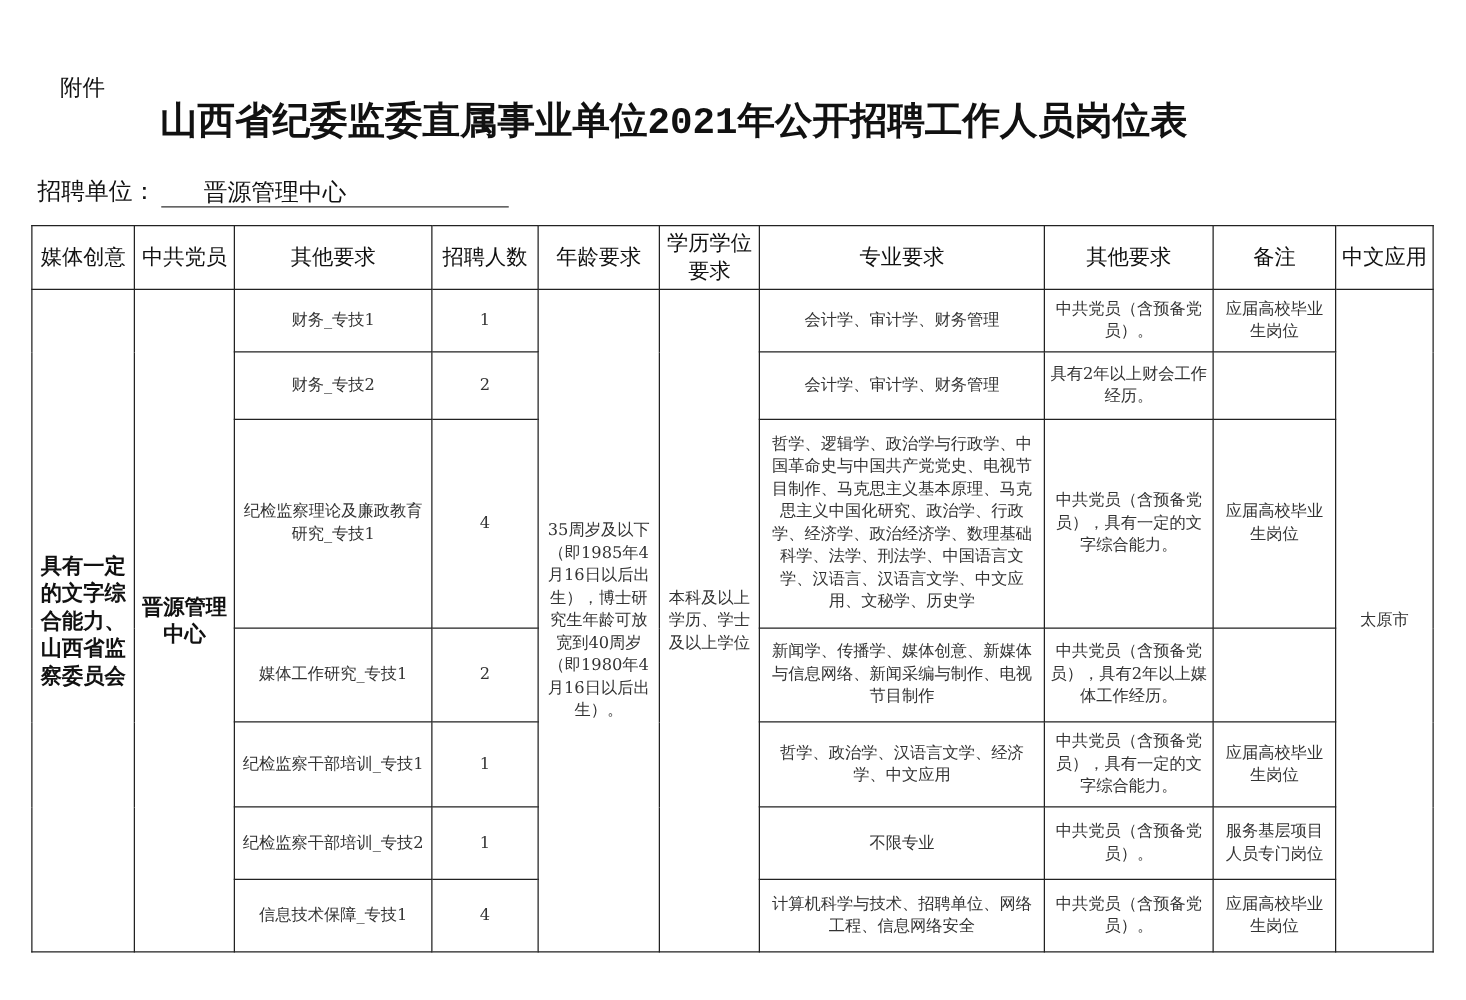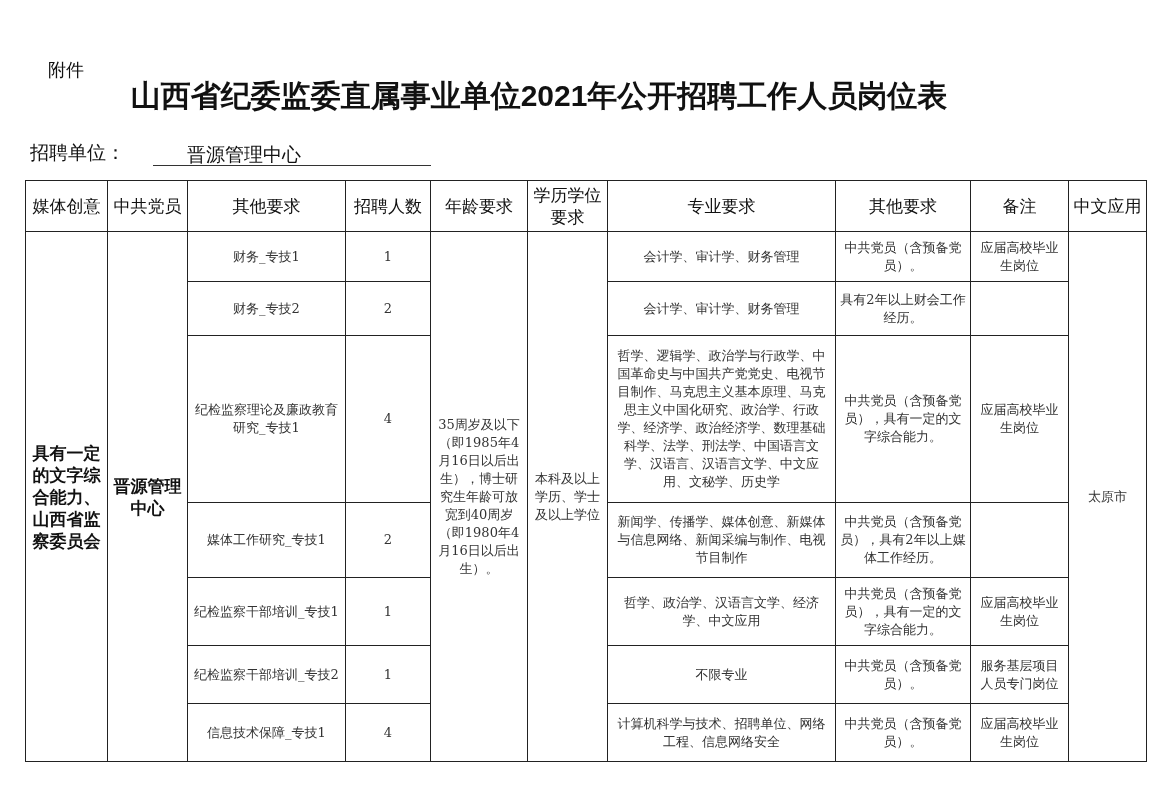--- a/index.html
+++ b/index.html
@@ -2,23 +2,23 @@
 <html><head>
 <meta charset="utf-8">
 <style>
   html, body { margin: 0; padding: 0; background: #ffffff; }
   body { width: 1173px; height: 800px; position: relative; overflow: hidden;
          font-family: "DejaVu Serif", "Liberation Serif", serif; color: #1a1a1a; }
   .attach { position: absolute; left: 48px; top: 42px; font-size: 18px;
             font-family: "DejaVu Sans", "Liberation Sans", sans-serif; color: #111; margin-top: 16px; }
   .title { position: absolute; left: 0; width: 1078px; top: 76px; text-align: center;
            font-size: 30px; font-weight: bold; letter-spacing: 0px; color: #111;
-           font-family: Liberation Sans, sans-serif; }
+           font-family: Liberation Mono, monospace; }
   .unit-line { position: absolute; left: 30px; top: 140px; font-size: 19px;
-               font-family: "DejaVu Sans", "Liberation Sans", sans-serif; color: #111; display: flex; align-items: flex-end; gap: 24px; }
+               font-family: "DejaVu Sans", "Liberation Sans", sans-serif; color: #111; display: flex; align-items: flex-end; }
   .unit-line .val { display: inline-block; width: 278px; border-bottom: 1.5px solid #333;
                     padding-left: 34px; box-sizing: border-box; margin-left: 4px; line-height: 22px; }
   table.grid { position: absolute; left: 25px; top: 180px; border-collapse: collapse;
                table-layout: fixed; width: 1121px; }
   table.grid td, table.grid th { border: 1.5px solid #222; text-align: center; vertical-align: middle;
                padding: 0 4px; box-sizing: border-box; overflow: hidden; }
   table.grid th { font-size: 17px; font-weight: normal; line-height: 22px;
                   font-family: "DejaVu Sans", "Liberation Sans", sans-serif; color: #111; }
   table.grid td { font-size: 13px; line-height: 18px; color: #333; }
   td.dept, td.unit { font-size: 17px !important; line-height: 22px !important; color: #111 !important;

